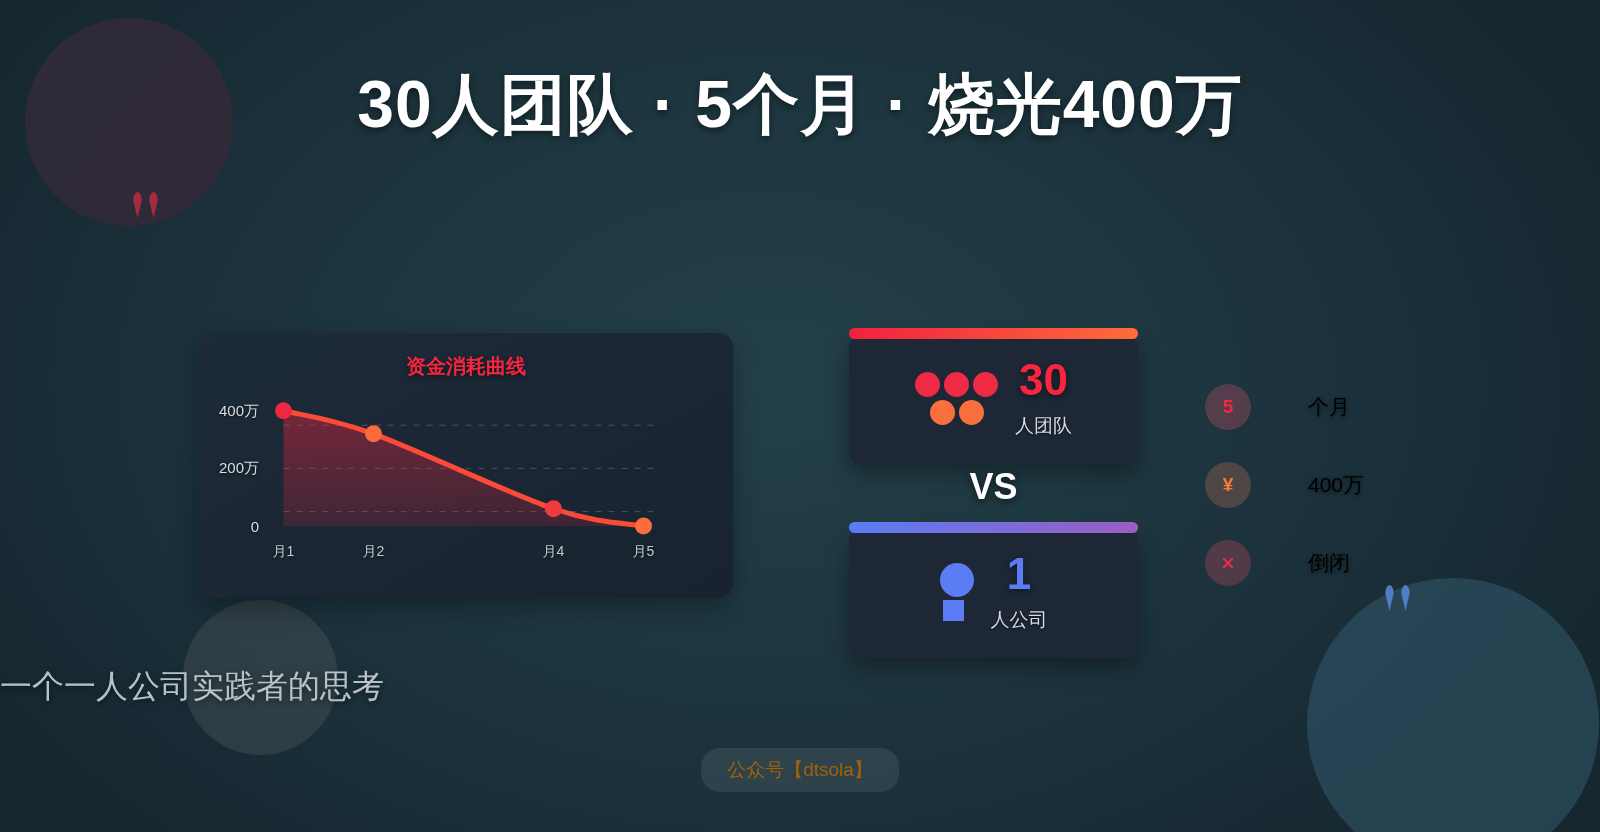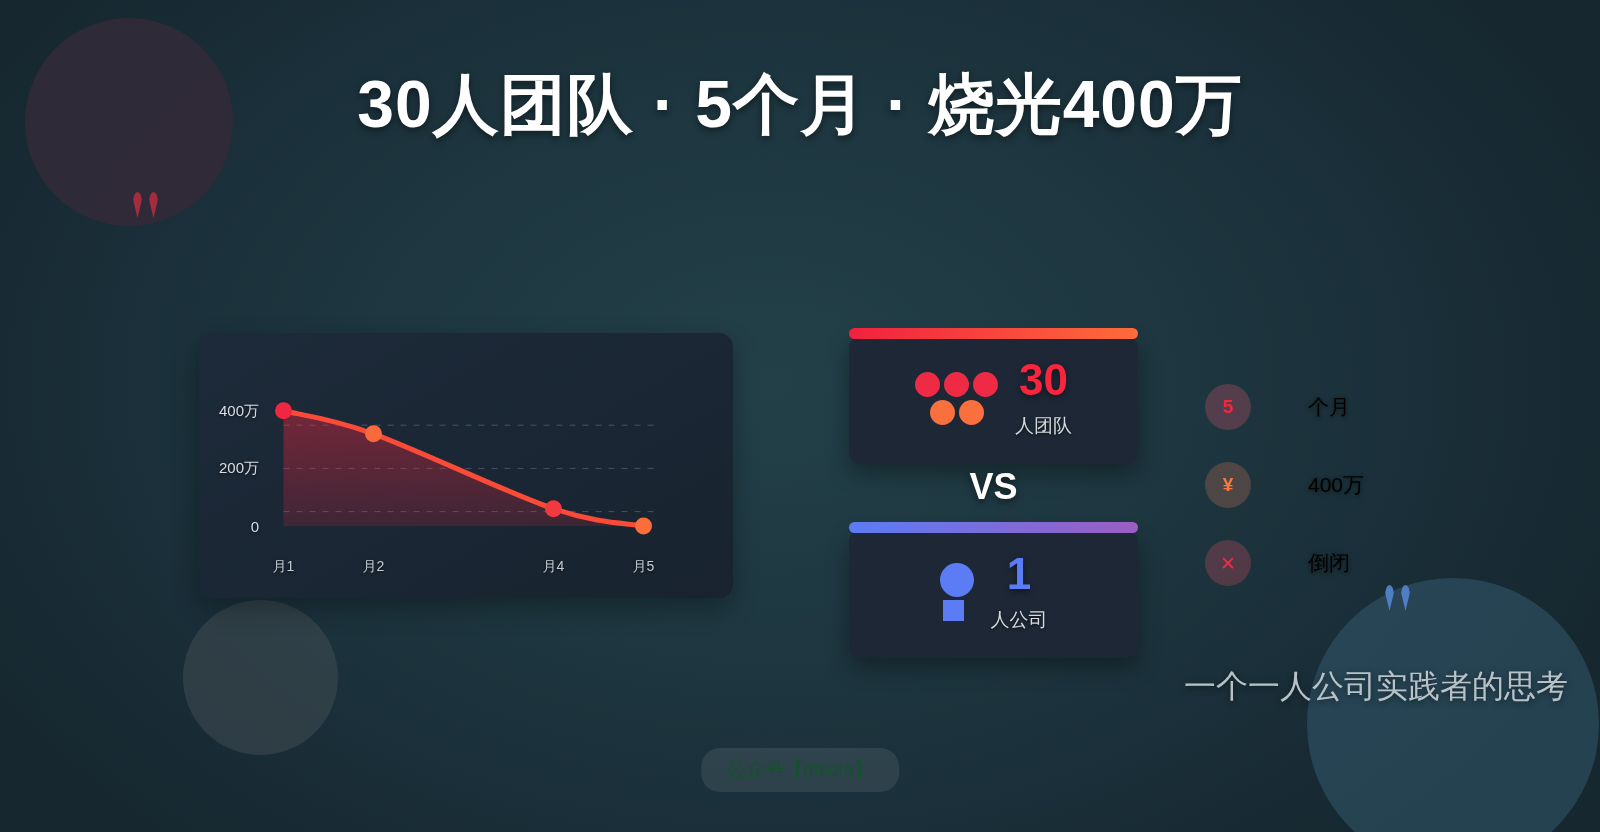--- a/index.html
+++ b/index.html
@@ -58,21 +58,21 @@
     text-align:center; color:#f8253e; font-size:20px; font-weight:bold;
     text-shadow:0 2px 5px rgba(0,0,0,.5);
   }
   #plot-area { position:absolute; left:0; top:0; width:534px; height:265px; }
   .y-tick {
     position:absolute; right:100%; margin-right:-4px;
     color:#d8dee3; font-size:15px; white-space:nowrap;
     text-shadow:0 1px 3px rgba(0,0,0,.6); transform:translateY(-50%);
   }
   .x-tick {
-    position:absolute; top:100%; margin-top:16px;
+    position:absolute; top:100%; margin-top:1px;
     color:#c2ccd2; font-size:14px; white-space:nowrap;
     text-shadow:0 1px 3px rgba(0,0,0,.6); transform:translateX(-50%);
   }
 
   
   .cmp-card {
     position:absolute; width:289px; height:128px;
     background:#1d2736; border-radius:12px;
     box-shadow:0 9px 22px rgba(0,0,0,.34);
   }
@@ -123,47 +123,48 @@
     font-size:19px; font-weight:bold;
   }
   .stat-text {
     margin-left:57px; color:#000000; font-size:21px; white-space:nowrap;
     text-shadow:0 1px 4px rgba(0,0,0,.6);
   }
 
   
   #subtitle {
     position:absolute; left:0; top:665px; width:1568px;
-    text-align:right; color:#b7c2c8; font-size:32px;
+    text-align:left; color:#b7c2c8; font-size:32px;
     text-shadow:0 2px 6px rgba(0,0,0,.5);
   }
   #wechat-badge {
     position:absolute; left:50%; top:748px; transform:translateX(-50%);
     background:rgba(255,255,255,.085); border-radius:19px;
-    padding:9px 26px; color:#14532d; font-size:19px; white-space:nowrap;
+    padding:9px 26px; color:#a16207; font-size:19px; white-space:nowrap;
   }
 </style>
 </head>
 <body>
 
 <div class="deco" id="deco-tl"></div>
 <div class="drops" id="drops-tl">
   <div class="drop"></div>
   <div class="drop"></div>
 </div>
 <div class="deco" id="deco-bl"></div>
 <div class="deco" id="deco-br"></div>
 <div class="drops" id="drops-br">
   <div class="drop"></div>
   <div class="drop"></div>
 </div>
 
 <div id="page-title">30人团队 · 5个月 · 烧光400万</div>
 
 <div id="chart-card">
+  <div id="chart-title">资金消耗曲线</div>
   <div id="plot-area">
     <svg id="chart-svg" width="534" height="265">
         <defs>
           <linearGradient id="areaGrad" x1="0" y1="0" x2="0" y2="1">
             <stop offset="0%" stop-color="#f8253e" stop-opacity="0.40"></stop>
             <stop offset="100%" stop-color="#f8253e" stop-opacity="0.16"></stop>
           </linearGradient>
         </defs>
         <line x1="84.5" y1="92.16666666666666" x2="456.5" y2="92.16666666666666" stroke="rgba(200,212,222,0.26)" stroke-width="1" stroke-dasharray="6 7"></line>
         <line x1="84.5" y1="135.38095238095238" x2="456.5" y2="135.38095238095238" stroke="rgba(200,212,222,0.26)" stroke-width="1" stroke-dasharray="6 7"></line>

